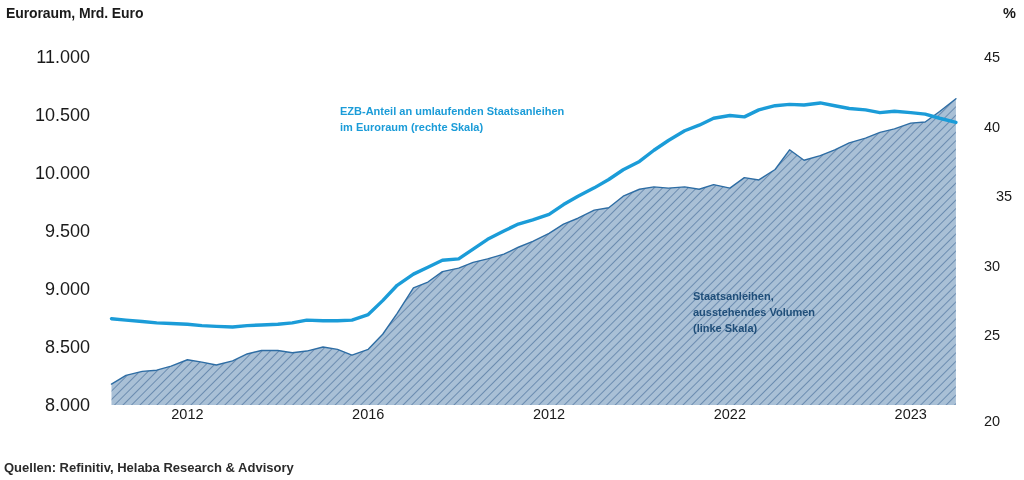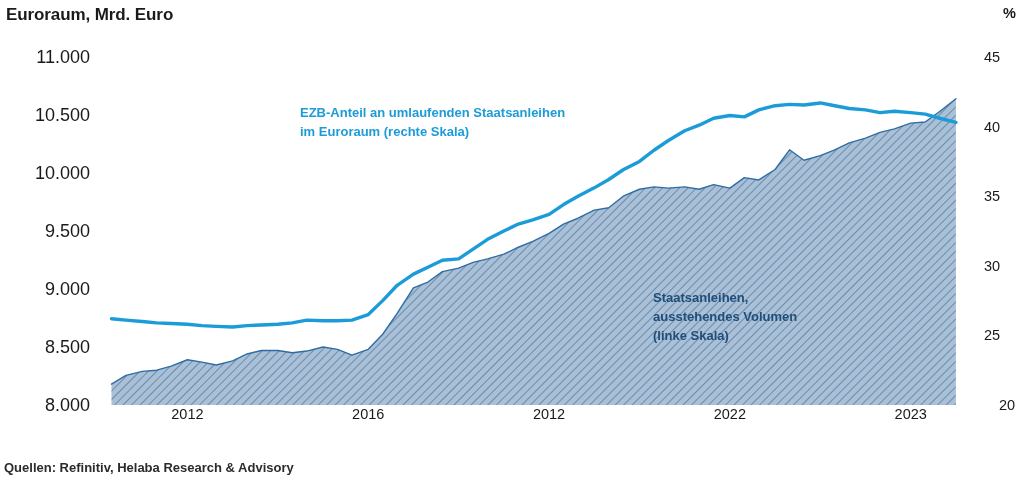--- a/index.html
+++ b/index.html
@@ -13,21 +13,21 @@
     position: relative;
     font-family: "Liberation Sans", sans-serif;
     overflow: hidden;
   }
 
   
   #chart-title {
     position: absolute;
     left: 6px;
     top: 5px;
-    font-size: 17px;
+    font-size: 14px;
     font-weight: bold;
     color: #1a1a1a;
     letter-spacing: -0.1px;
     white-space: nowrap;
   }
   #right-axis-unit {
     position: absolute;
     right: 8px;
     top: 5px;
     font-size: 14.5px;
@@ -97,24 +97,25 @@
     top: 0;
     font-size: 14.5px;
     color: #1a1a1a;
     transform: translateX(-50%);
     white-space: nowrap;
   }
 
   
   .annot {
     position: absolute;
-    font-size: 13px;
+    font-size: 11px;
     font-weight: bold;
     line-height: 1.45;
     white-space: pre-line;
+    margin-left: 40px;
   }
   #annot-line {
     left: 300px;
     top: 104px;
     color: #1b9cd8;
   }
   #annot-area {
     left: 653px;
     top: 289px;
     color: #1f4e79;
@@ -140,24 +141,24 @@
 <div id="left-axis">
     <div class="y-tick-left" style="top: 348px;">8.000</div>
     <div class="y-tick-left" style="top: 290px;">8.500</div>
     <div class="y-tick-left" style="top: 232px;">9.000</div>
     <div class="y-tick-left" style="top: 174px;">9.500</div>
     <div class="y-tick-left" style="top: 116px;">10.000</div>
     <div class="y-tick-left" style="top: 58px;">10.500</div>
     <div class="y-tick-left" style="top: 0px;">11.000</div>
   </div>
 <div id="right-axis">
-    <div class="y-tick-right" style="top: 348px; margin-left: 15px;">20</div>
+    <div class="y-tick-right" style="top: 364px;">20</div>
     <div class="y-tick-right" style="top: 278.4px;">25</div>
     <div class="y-tick-right" style="top: 208.8px;">30</div>
-    <div class="y-tick-right" style="top: 139.2px;">35</div>
+    <div class="y-tick-right" style="top: 139.2px; margin-left: 12px;">35</div>
     <div class="y-tick-right" style="top: 69.6px;">40</div>
     <div class="y-tick-right" style="top: 0px;">45</div>
   </div>
 <div id="x-axis">
     <div class="x-tick" style="left: 90.4124px;">2012</div>
     <div class="x-tick" style="left: 271.237px;">2016</div>
     <div class="x-tick" style="left: 452.062px;">2012</div>
     <div class="x-tick" style="left: 632.887px;">2022</div>
     <div class="x-tick" style="left: 813.711px;">2023</div>
   </div>

